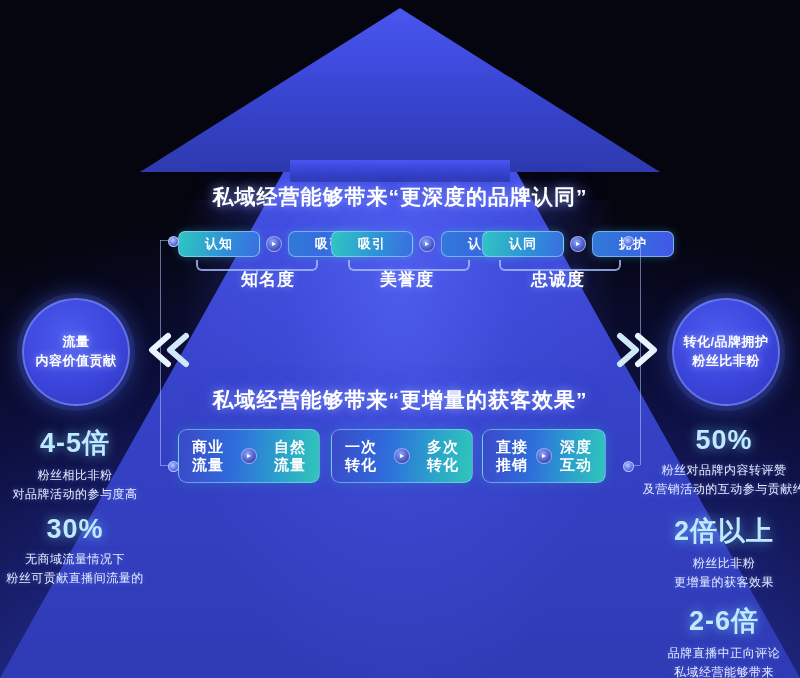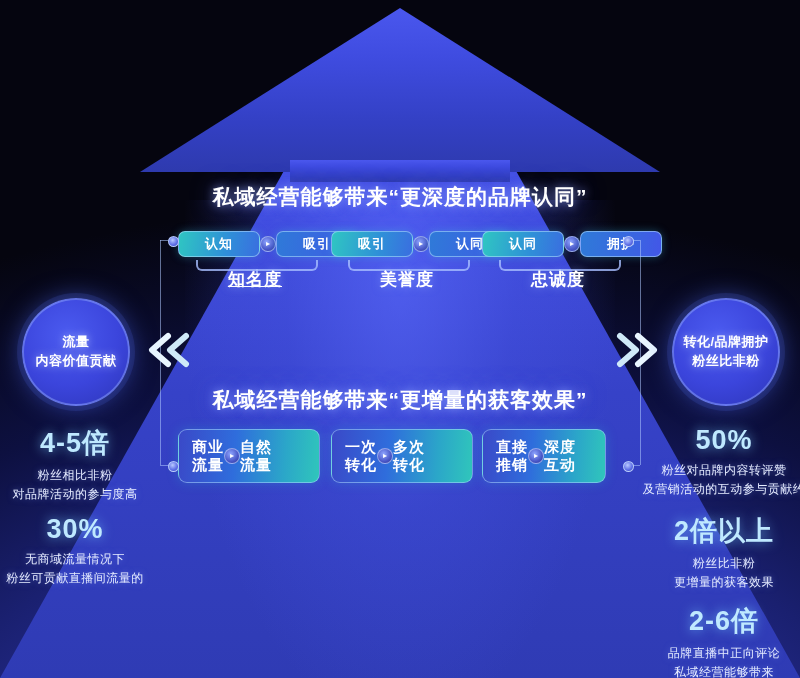--- a/index.html
+++ b/index.html
@@ -29,21 +29,21 @@
   .headline{
     position:absolute;left:0;width:800px;text-align:center;
     color:#ffffff;font-weight:bold;letter-spacing:1px;
     text-shadow:0 0 10px rgba(150,170,255,.75),0 0 22px rgba(90,110,255,.5);
   }
   #headline-top{top:183px;font-size:21px;text-align:center;}
   #headline-bottom{top:386px;font-size:21px;}
 
   
   .stage-row{position:absolute;top:231px;left:0;width:800px;height:26px;}
-  .pill-group{position:absolute;display:flex;align-items:center;}
+  .pill-group{position:absolute;display:flex;align-items:center;gap:6px;}
   .pill{
     height:24px;min-width:58px;padding:0 11px;border-radius:7px;
     display:flex;align-items:center;justify-content:center;
     font-size:13px;font-weight:bold;color:#ffffff;
     border:1px solid rgba(180,225,255,.55);
     box-shadow:0 0 8px rgba(60,180,220,.35);
     letter-spacing:1px;white-space:nowrap;
   }
   .pill.teal{background:linear-gradient(100deg,#2fc6c2 0%,#2f8fd8 60%,#3a6ee0 100%);}
   .pill.blue{background:linear-gradient(100deg,#2f7ad8 0%,#3b63e2 70%,#4356e8 100%);}
@@ -69,21 +69,21 @@
     position:absolute;top:268px;text-align:center;
     color:#ffffff;font-size:17px;font-weight:bold;letter-spacing:1px;
     text-shadow:0 0 9px rgba(140,165,255,.6);
   }
 
   
   .wbox{
     position:absolute;top:429px;height:54px;border-radius:9px;
     border:1px solid rgba(170,215,255,.55);
     box-shadow:0 0 12px rgba(45,170,210,.30);
-    display:flex;align-items:center;
+    display:flex;align-items:center;justify-content:space-between;
     padding:0 13px;box-sizing:border-box;
     background:linear-gradient(95deg,#3a49c8 0%,#2f6ddc 40%,#2ba6c9 75%,#30c6bb 100%);
   }
   .wbox .lbl{
     font-size:15px;font-weight:bold;color:#ffffff;line-height:1.22;
     letter-spacing:1px;white-space:nowrap;
   }
   .wbox .sep{flex:0 0 auto;}
 
   
@@ -183,21 +183,21 @@
   <div class="bracket" style="left:196px;top:260px;width:118px;">
       <div class="tick"></div>
     </div>
   <div class="bracket" style="left:348px;top:260px;width:118px;">
       <div class="tick"></div>
     </div>
   <div class="bracket" style="left:499px;top:260px;width:118px;">
       <div class="tick"></div>
     </div>
 
-  <div class="caption" style="left:195px;width:120px;text-decoration:underline;">知名度</div>
+  <div class="caption" style="left:208px;width:120px;">知名度</div>
   <div class="caption" style="left:347px;width:120px;">美誉度</div>
   <div class="caption" style="left:498px;width:120px;">忠诚度</div>
 
   <div class="wbox" style="left:178px;width:142px;">
     <div class="lbl">
       <span>商业</span><br>
       <span>流量</span>
     </div>
     <div class="sep">▸</div>
     <div class="lbl">

